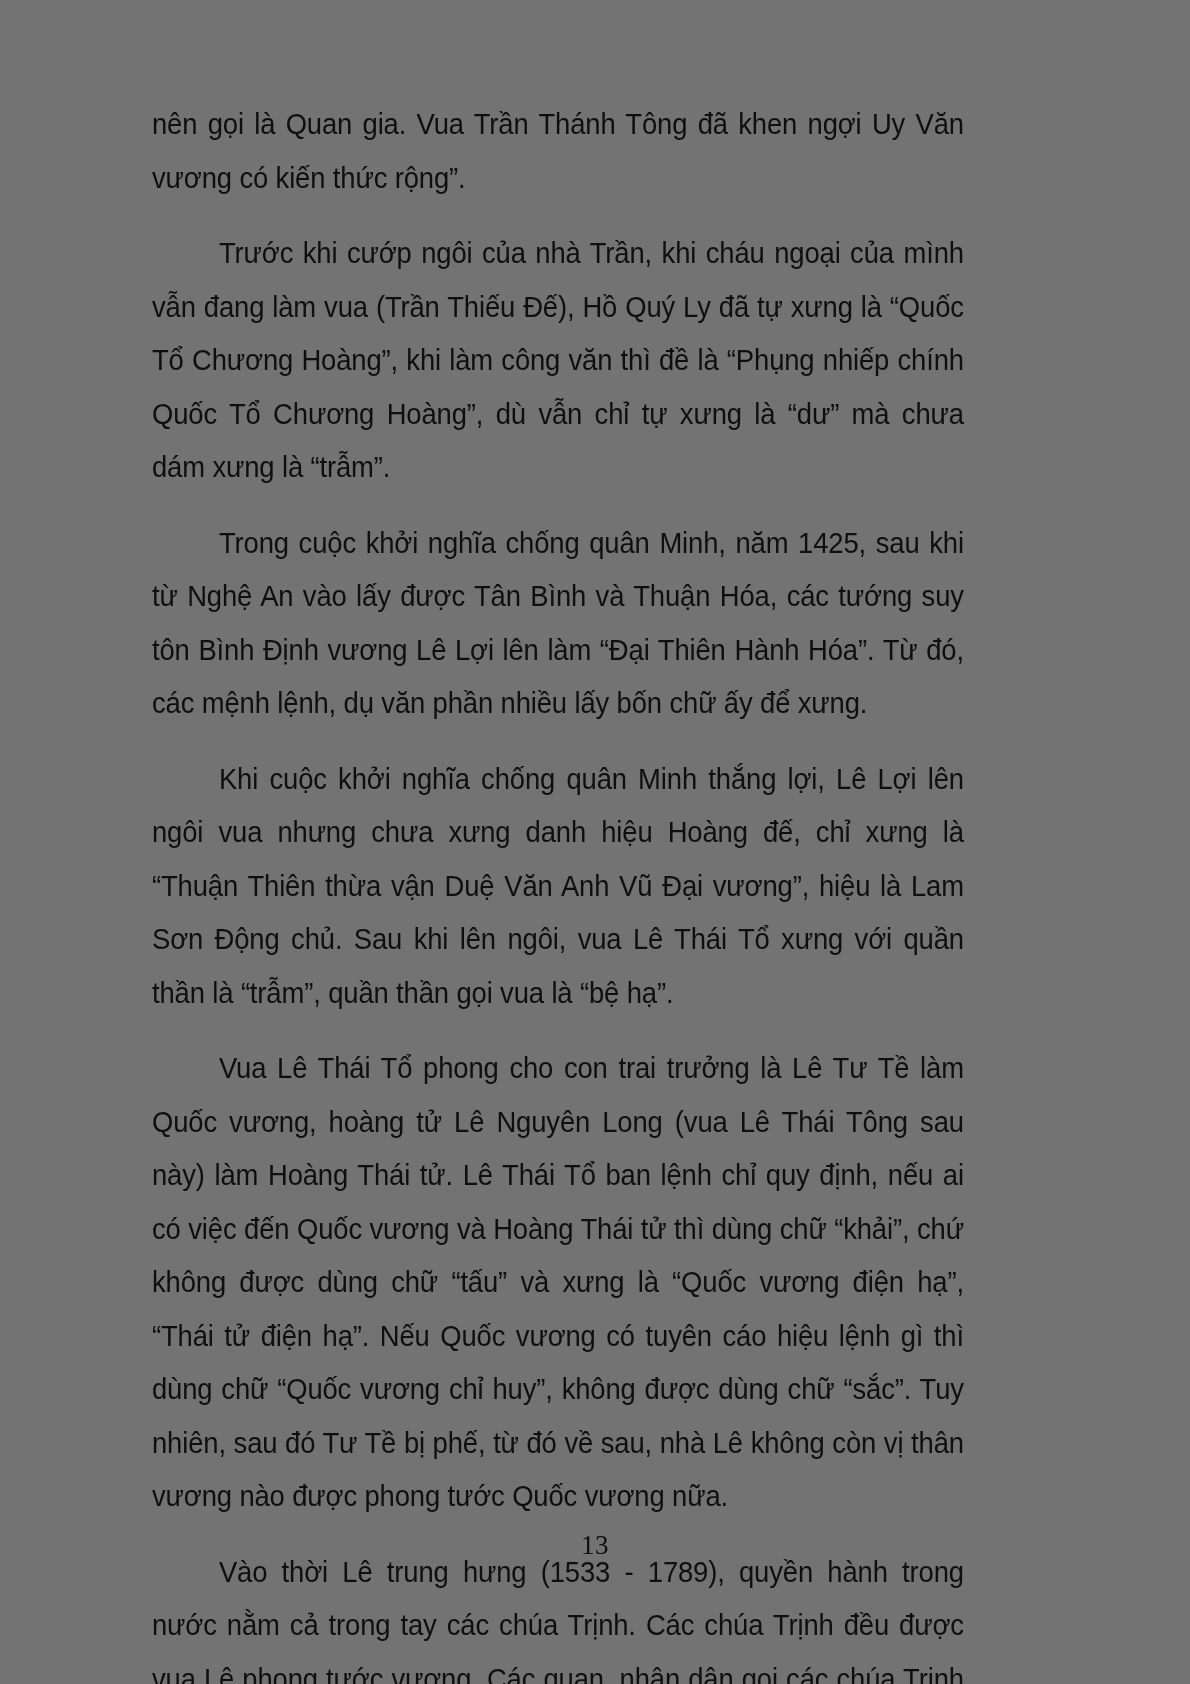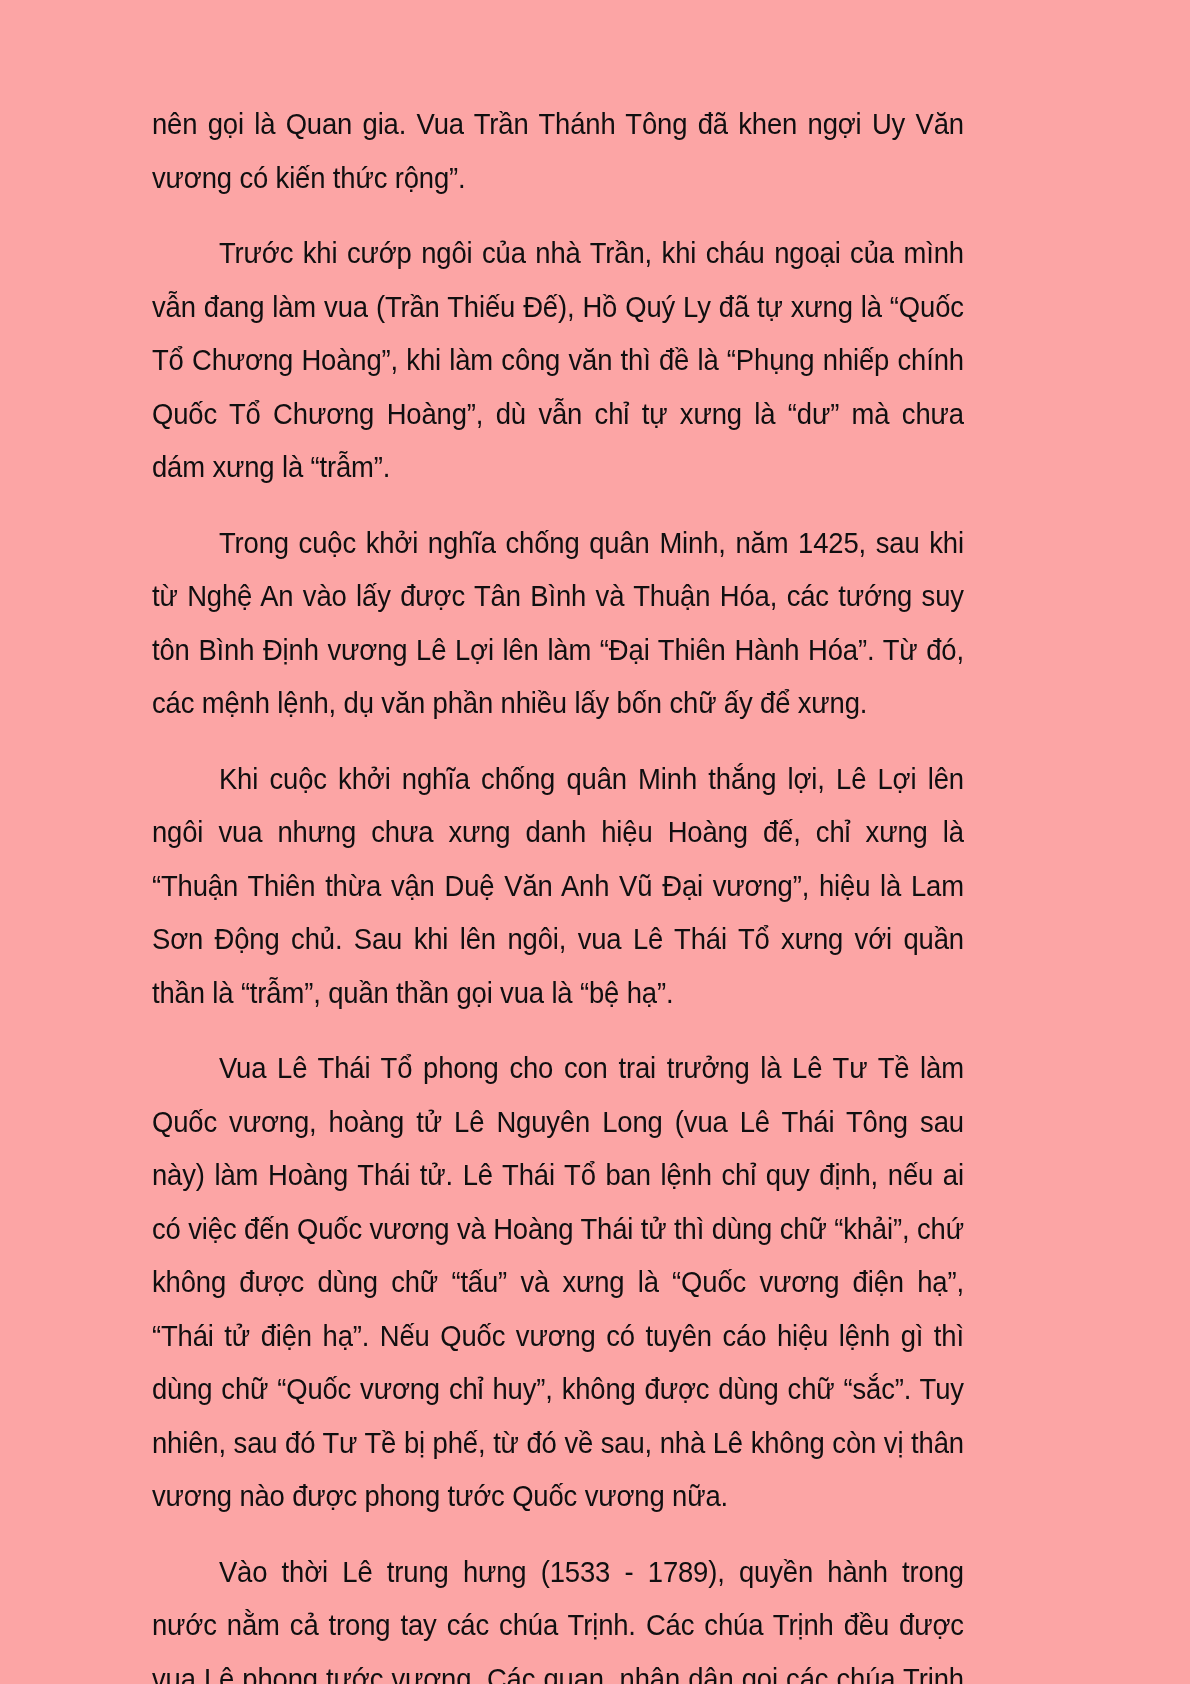--- a/index.html
+++ b/index.html
@@ -4,21 +4,21 @@
 <style>
   html, body {
     margin: 0;
     padding: 0;
     background: #ffffff;
   }
   .page {
     position: relative;
     width: 1190px;
     height: 1684px;
-    background: #fca5a5;
+    background: #737373;
     box-sizing: border-box;
     overflow: hidden;
     font-family: "Liberation Sans", "DejaVu Sans", sans-serif;
   }
   .text-column {
     position: absolute;
     left: 152px;
     top: 97px;
     width: 812px;
   }
@@ -60,14 +60,15 @@
 
   <div class="text-column">
     <p class="para">nên gọi là Quan gia. Vua Trần Thánh Tông đã khen ngợi Uy Văn vương có kiến thức rộng”.</p>
     <p class="para indent">Trước khi cướp ngôi của nhà Trần, khi cháu ngoại của mình vẫn đang làm vua (Trần Thiếu Đế), Hồ Quý Ly đã tự xưng là “Quốc Tổ Chương Hoàng”, khi làm công văn thì đề là “Phụng nhiếp chính Quốc Tổ Chương Hoàng”, dù vẫn chỉ tự xưng là “dư” mà chưa dám xưng là “trẫm”.</p>
     <p class="para indent">Trong cuộc khởi nghĩa chống quân Minh, năm 1425, sau khi từ Nghệ An vào lấy được Tân Bình và Thuận Hóa, các tướng suy tôn Bình Định vương Lê Lợi lên làm “Đại Thiên Hành Hóa”. Từ đó, các mệnh lệnh, dụ văn phần nhiều lấy bốn chữ ấy để xưng.</p>
     <p class="para indent">Khi cuộc khởi nghĩa chống quân Minh thắng lợi, Lê Lợi lên ngôi vua nhưng chưa xưng danh hiệu Hoàng đế, chỉ xưng là “Thuận Thiên thừa vận Duệ Văn Anh Vũ Đại vương”, hiệu là Lam Sơn Động chủ. Sau khi lên ngôi, vua Lê Thái Tổ xưng với quần thần là “trẫm”, quần thần gọi vua là “bệ hạ”.</p>
     <p class="para indent">Vua Lê Thái Tổ phong cho con trai trưởng là Lê Tư Tề làm Quốc vương, hoàng tử Lê Nguyên Long (vua Lê Thái Tông sau này) làm Hoàng Thái tử. Lê Thái Tổ ban lệnh chỉ quy định, nếu ai có việc đến Quốc vương và Hoàng Thái tử thì dùng chữ “khải”, chứ không được dùng chữ “tấu” và xưng là “Quốc vương điện hạ”, “Thái tử điện hạ”. Nếu Quốc vương có tuyên cáo hiệu lệnh gì thì dùng chữ “Quốc vương chỉ huy”, không được dùng chữ “sắc”. Tuy nhiên, sau đó Tư Tề bị phế, từ đó về sau, nhà Lê không còn vị thân vương nào được phong tước Quốc vương nữa.</p>
     <p class="para indent">Vào thời Lê trung hưng (1533 - 1789), quyền hành trong nước nằm cả trong tay các chúa Trịnh. Các chúa Trịnh đều được vua Lê phong tước vương. Các quan, nhân dân gọi các chúa Trịnh là “điện</p>
   </div>
 
+  <div class="page-number">13</div>
 
 </div>
 
 </body></html>

